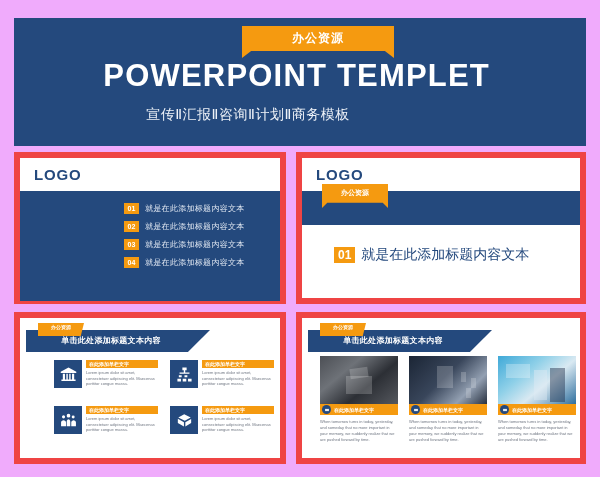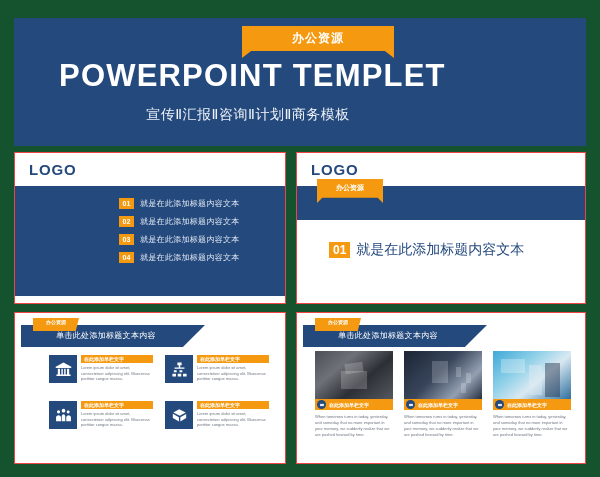--- a/index.html
+++ b/index.html
@@ -2,46 +2,46 @@
 <html><head>
 <meta charset="utf-8">
 <style>
   * { box-sizing: border-box; margin: 0; padding: 0; }
   html, body {
     width: 600px; height: 477px;
     background: #ffffff;
     font-family: "Liberation Sans", "DejaVu Sans", sans-serif;
     overflow: hidden;
   }
-  .page { position: relative; width: 600px; height: 477px; background: #14532d; }
+  .page { position: relative; width: 600px; height: 477px; background: #f0abfc; }
 
   
   .hero { position: absolute; left: 14px; top: 18px; width: 572px; height: 128px;
           background: #24497d; }
   .hero-ribbon { position: absolute; left: 228px; top: 8px; width: 152px; height: 38px; z-index: 5; }
   .hero-ribbon .rib-body {
     position: absolute; left: 0; top: 0; width: 152px; height: 32px;
     background: #f59a10;
     clip-path: polygon(0 0, 100% 0, 100% 100%, 94% 78%, 6% 78%, 0 100%);
   }
   .hero-ribbon .rib-label {
     position: absolute; left: 0; top: 4px; width: 152px; text-align: center;
     color: #ffffff; font-size: 12px; font-weight: bold; letter-spacing: 1px;
   }
   .hero-title {
-    position: absolute; left: 0; top: 40px; width: 476px; text-align: left;
-    color: #ffffff; font-size: 31px; font-weight: bold; letter-spacing: 1.2px; padding-left: 45px;
+    position: absolute; left: 0; top: 40px; width: 476px; text-align: right;
+    color: #ffffff; font-size: 31px; font-weight: bold; letter-spacing: 1.2px;
   }
   .hero-sub {
     position: absolute; left: 0; top: 88px; width: 468px; text-align: center;
     color: #eef2f8; font-size: 14px; letter-spacing: 0.5px;
   }
 
   
-  .slide { position: absolute; background: #ffffff; border: 1px solid #ef4444; }
+  .slide { position: absolute; background: #ffffff; border: 6px solid #ef4444; }
   .s-tl { left: 14px;  top: 152px; width: 272px; height: 152px; }
   .s-tr { left: 296px; top: 152px; width: 290px; height: 152px; }
   .s-bl { left: 14px;  top: 312px; width: 272px; height: 152px; }
   .s-br { left: 296px; top: 312px; width: 290px; height: 152px; }
 
   .logo { position: absolute; left: 14px; top: 8px;
           color: #24497d; font-size: 15px; font-weight: bold; letter-spacing: 0.8px; }
 
   
   .toc-band { position: absolute; left: 0; top: 33px; width: 100%; height: 110px; background: #24497d; }
@@ -70,21 +70,21 @@
   .sec-head { position: absolute; left: 32px; top: 88px; display: flex; align-items: center; }
   .sec-num { display: inline-block; background: #f59a10; color: #ffffff;
     font-size: 12px; font-weight: bold; padding: 1px 4px; margin-right: 6px; }
   .sec-txt { color: #24497d; font-size: 14px; }
 
   
   .rib-head { position: absolute; left: 6px; top: 12px; width: 184px; height: 22px; }
   .rib-head .rh-bar { position: absolute; left: 0; top: 0; width: 184px; height: 22px;
     background: #24497d; clip-path: polygon(0 0, 100% 0, 88% 100%, 0 100%); }
   .rib-head .rh-title { position: absolute; left: 0; top: 5px; width: 170px; text-align: center;
-    color: #ffffff; font-size: 8px; font-weight: normal; letter-spacing: 0.3px; }
+    color: #ffffff; font-size: 8px; font-weight: bold; letter-spacing: 0.3px; }
   .rib-head .rh-tab { position: absolute; left: 12px; top: -7px; width: 46px; height: 13px;
     background: #f59a10; clip-path: polygon(0 0, 100% 0, 93% 100%, 0 100%); }
   .rib-head .rh-tab-label { position: absolute; left: 12px; top: -6px; width: 46px;
     text-align: center; color: #ffffff; font-size: 5px; font-weight: bold; }
 
   
   .feat-grid { position: absolute; left: 34px; top: 42px; width: 224px; }
   .feat { position: absolute; width: 104px; height: 30px; }
   .feat.f0 { left: 0;   top: 0; }
   .feat.f1 { left: 116px; top: 0; }

